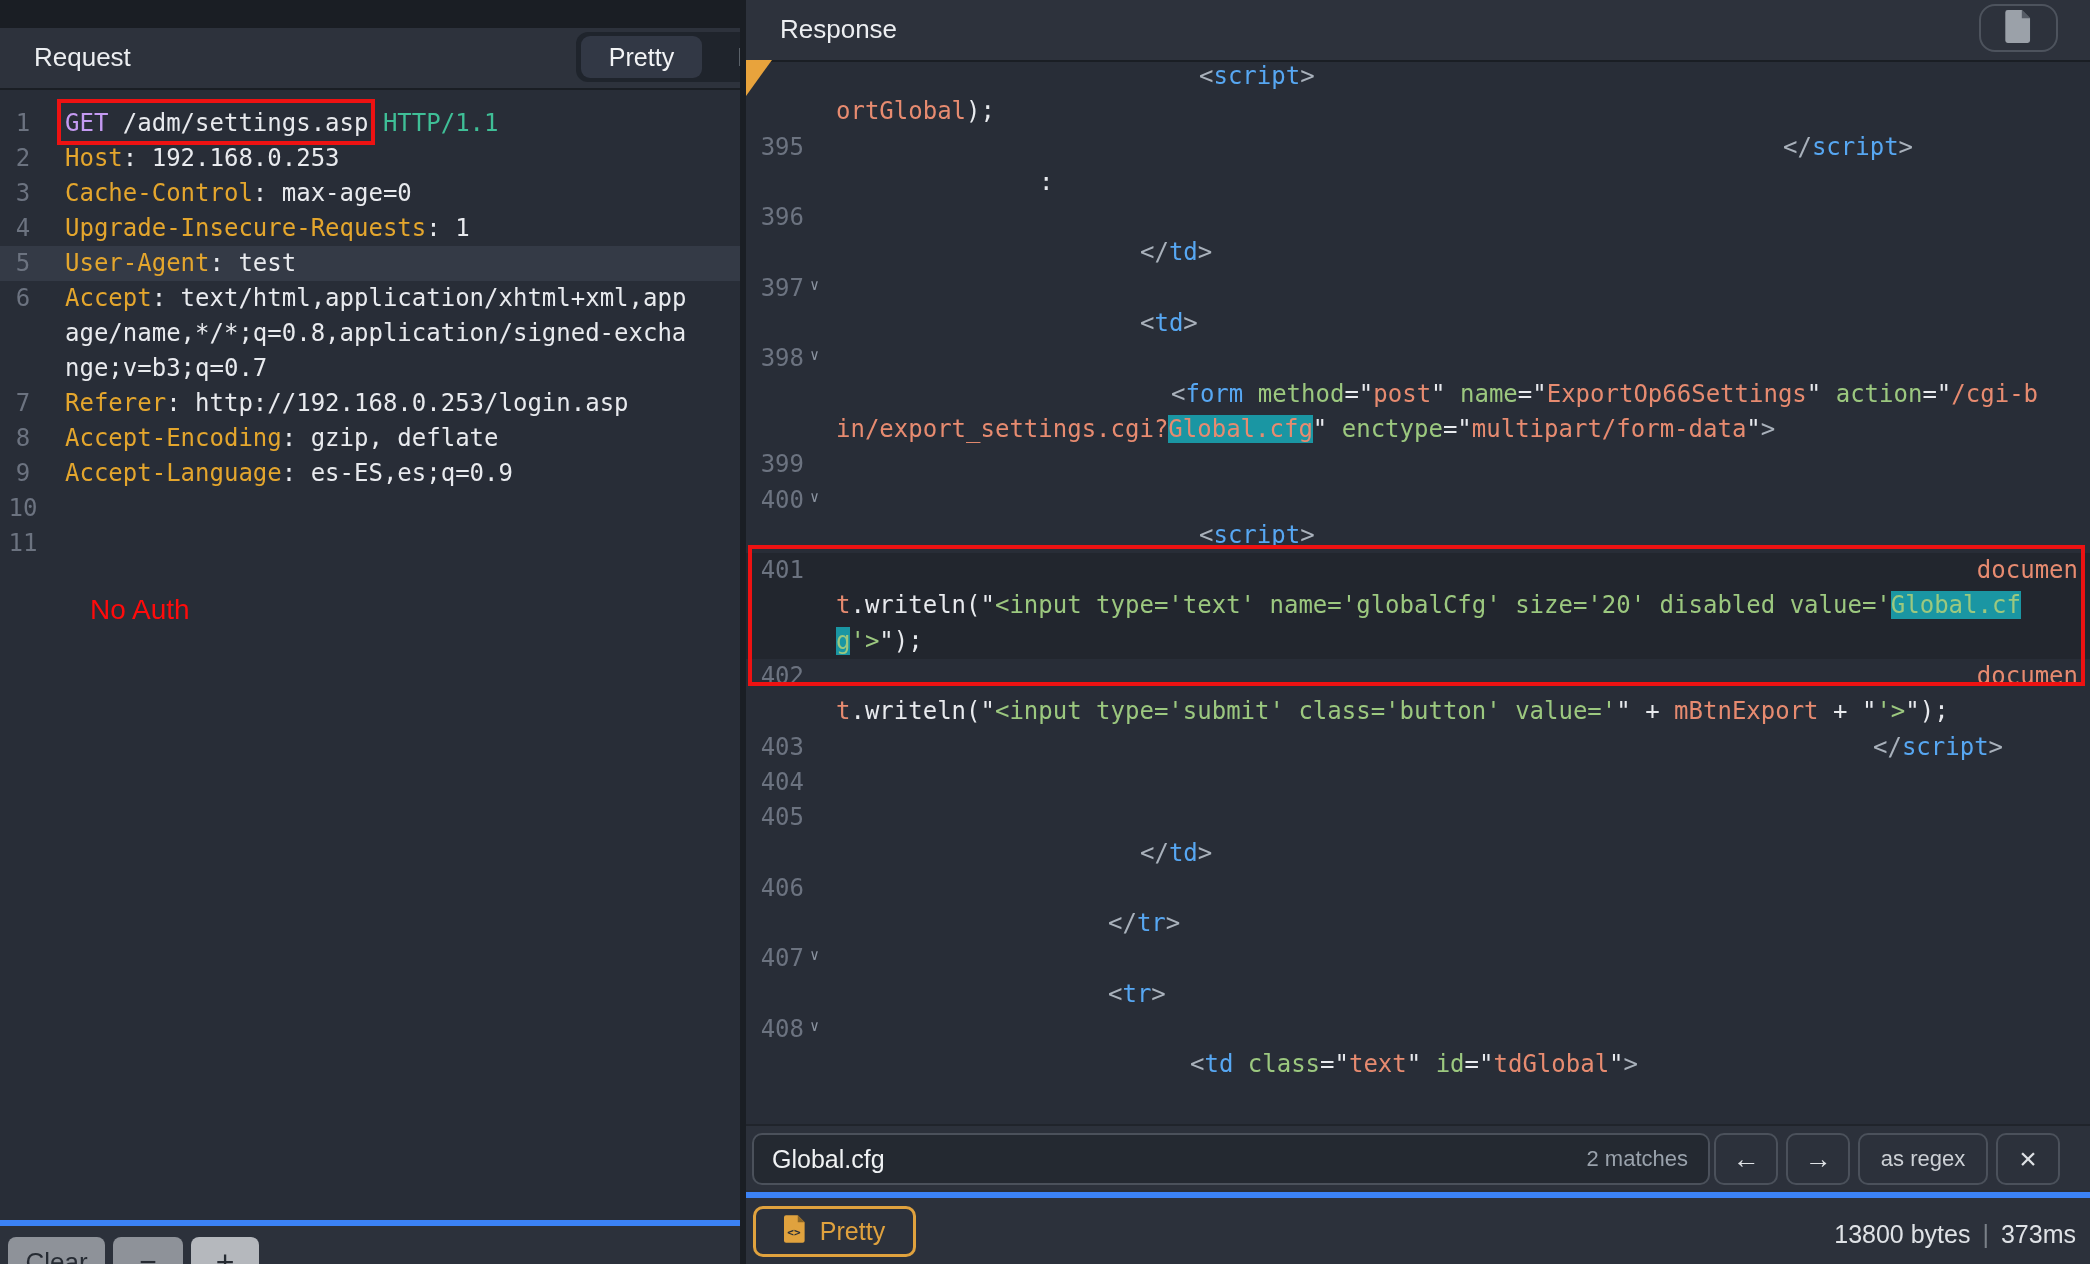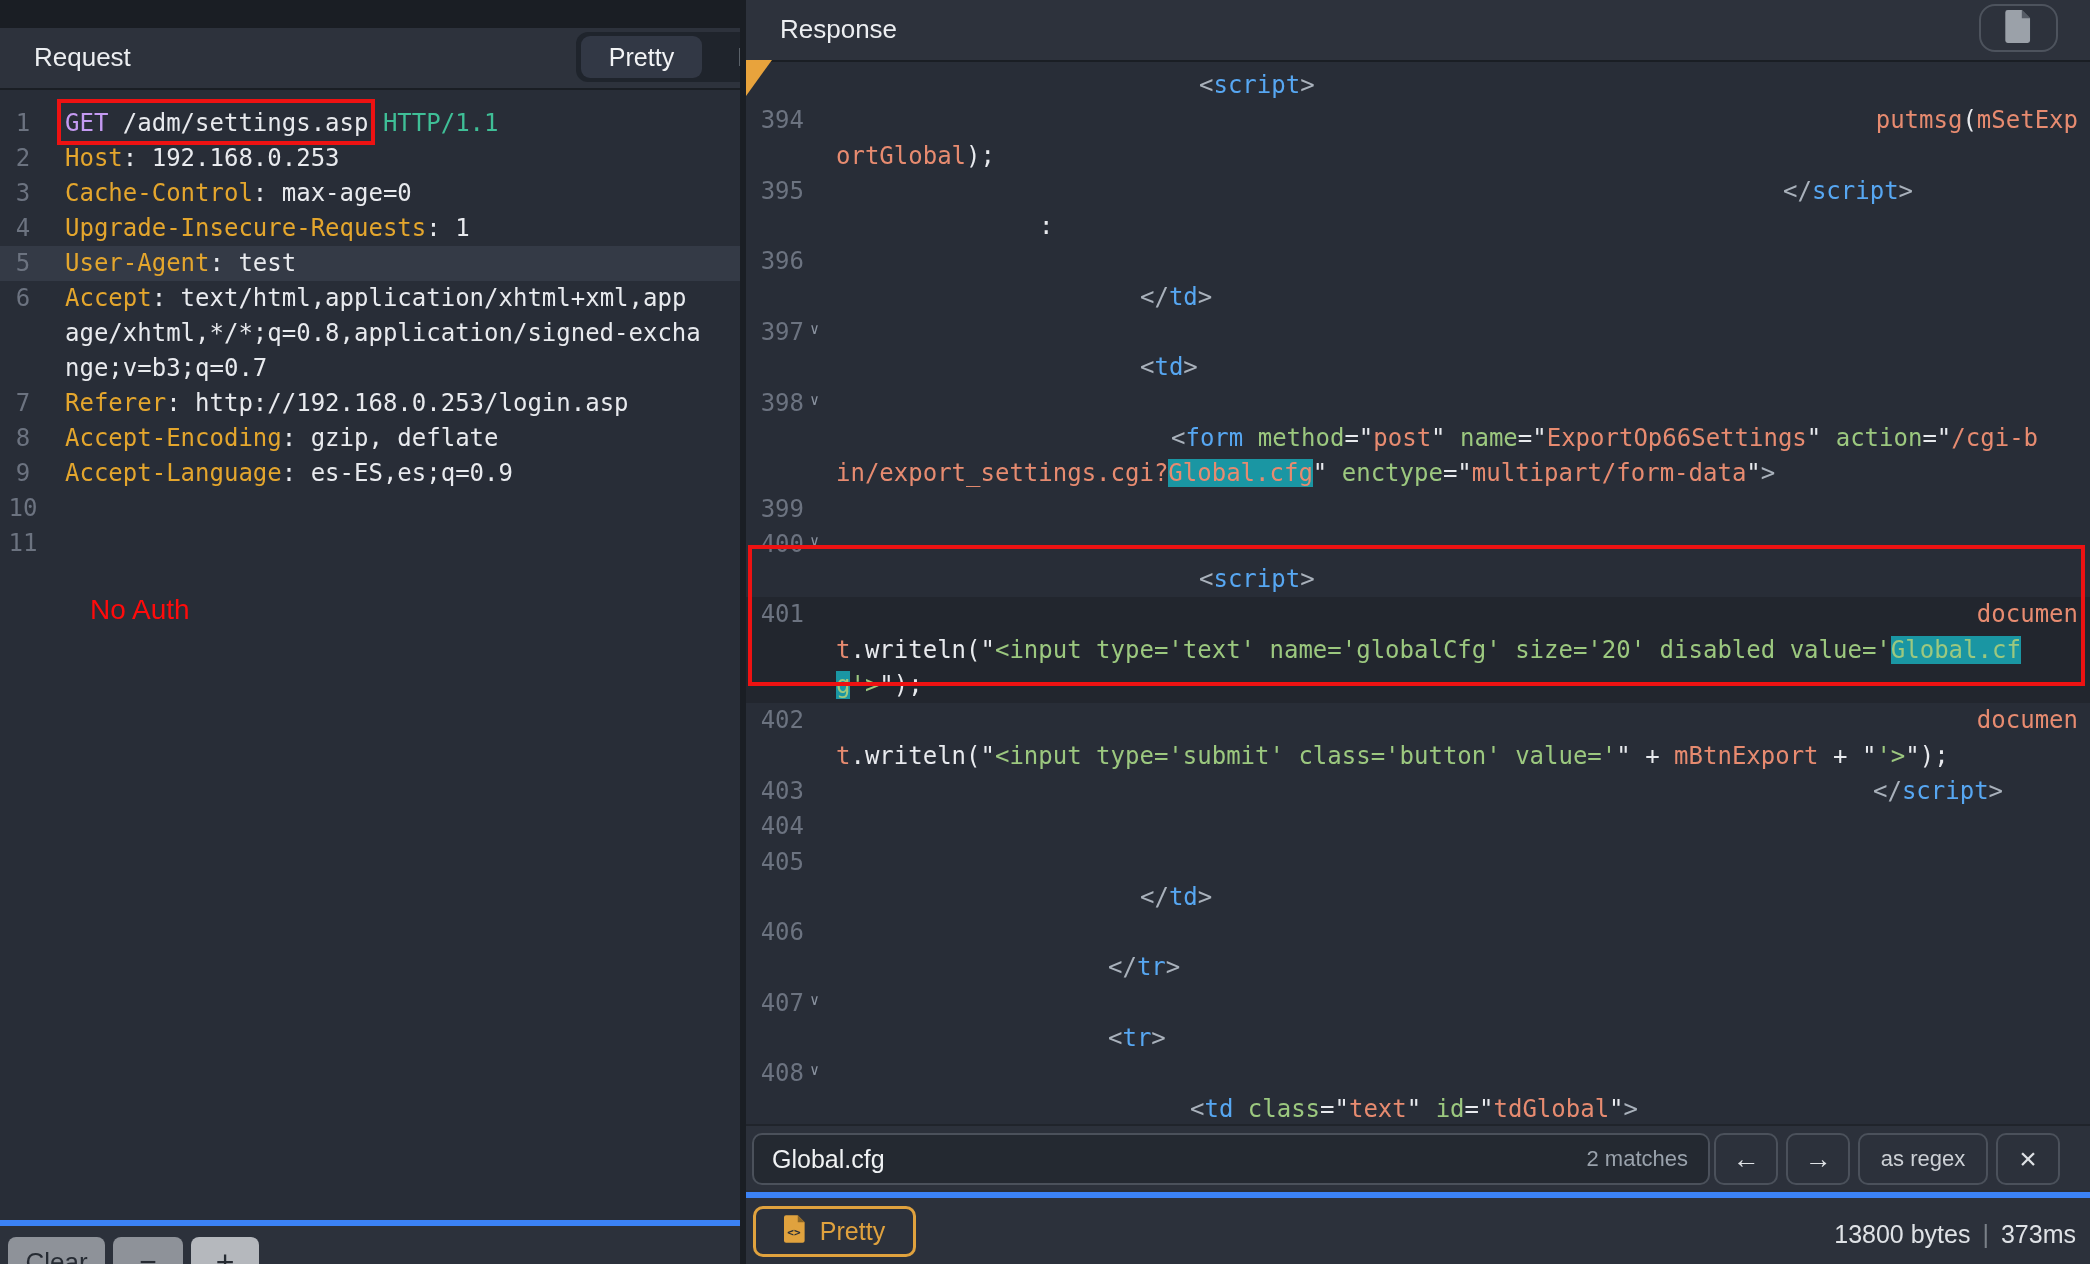--- a/index.html
+++ b/index.html
@@ -19,21 +19,21 @@
   .tabs{position:absolute;right:4px;top:4px;height:50px;width:252px;background:#1f242c;
         border-radius:12px;display:flex;align-items:center;padding:0 5px;box-sizing:border-box;}
   .tab{flex:1;height:42px;line-height:42px;text-align:center;font-size:25px;border-radius:9px;
        color:#9aa2ac;cursor:default;}
   .tab.active{background:#323845;color:#f2f3f5;}
 
   
   .code{position:absolute;left:0;right:0;overflow:hidden;
         font-family:"DejaVu Sans Mono",monospace;font-size:24px;}
   #req-code{top:60px;bottom:74px;padding-top:18px;}
-  #resp-code{top:60px;bottom:145px;padding-top:16px;}
+  #resp-code{top:60px;bottom:145px;padding-top:7px;}
   #resp-code .inner{margin-top:-8px;}
   .crow{position:relative;display:flex;white-space:pre;}
   #req-code .crow{height:35px;line-height:35px;}
   #resp-code .crow{height:35.3px;line-height:35.3px;}
   .gut{color:#6c7380;flex:0 0 auto;}
   #req-code .gut{width:46px;text-align:center;}
   #resp-code .gut{width:58px;text-align:right;}
   .chev{position:absolute;left:64px;top:7px;font-size:15px;color:#8b93a0;line-height:15px;}
   .cnt{flex:1;padding-right:12px;box-sizing:border-box;}
   #req-code .cnt{padding-left:19px;}
@@ -108,21 +108,21 @@
     </div>
   </div>
   <div class="code" id="req-code">
       <div class="inner">
         <div class="crow"><span class="gut">1</span><span class="cnt"><span class="c-pu">GET</span><span class="c-p"> </span><span class="c-p">/adm/settings.asp</span><span class="c-p"> </span><span class="c-g">HTTP/1.1</span></span></div>
         <div class="crow"><span class="gut">2</span><span class="cnt"><span class="c-k">Host</span><span class="c-p">: </span><span class="c-p">192.168.0.253</span></span></div>
         <div class="crow"><span class="gut">3</span><span class="cnt"><span class="c-k">Cache-Control</span><span class="c-p">: </span><span class="c-p">max-age=0</span></span></div>
         <div class="crow"><span class="gut">4</span><span class="cnt"><span class="c-k">Upgrade-Insecure-Requests</span><span class="c-p">: </span><span class="c-p">1</span></span></div>
         <div class="crow rowhl"><span class="gut">5</span><span class="cnt"><span class="c-k">User-Agent</span><span class="c-p">: </span><span class="c-p">test</span></span></div>
         <div class="crow"><span class="gut">6</span><span class="cnt"><span class="c-k">Accept</span><span class="c-p">: </span><span class="c-p">text/html,application/xhtml+xml,app</span></span></div>
-        <div class="crow"><span class="gut"></span><span class="cnt"><span class="c-p">age/xhtml,*/*;q=0.8,application/signed-excha</span></span></div>
+        <div class="crow"><span class="gut"></span><span class="cnt"><span class="c-p">age/name,*/*;q=0.8,application/signed-excha</span></span></div>
         <div class="crow"><span class="gut"></span><span class="cnt"><span class="c-p">nge;v=b3;q=0.7</span></span></div>
         <div class="crow"><span class="gut">7</span><span class="cnt"><span class="c-k">Referer</span><span class="c-p">: </span><span class="c-p">http://192.168.0.253/login.asp</span></span></div>
         <div class="crow"><span class="gut">8</span><span class="cnt"><span class="c-k">Accept-Encoding</span><span class="c-p">: </span><span class="c-p">gzip, deflate</span></span></div>
         <div class="crow"><span class="gut">9</span><span class="cnt"><span class="c-k">Accept-Language</span><span class="c-p">: </span><span class="c-p">es-ES,es;q=0.9</span></span></div>
         <div class="crow"><span class="gut">10</span><span class="cnt"></span></div>
         <div class="crow"><span class="gut">11</span><span class="cnt"></span></div>
       </div>
     </div>
   <div id="no-auth">No Auth</div>
   <div class="redbox" id="req-redbox"></div>
@@ -144,21 +144,20 @@
           <path d="M1.5 0 H10 L15 5 V18.5 A1.5 1.5 0 0 1 13.5 20 H1.5 A1.5 1.5 0 0 1 0 18.5 V1.5 A1.5 1.5 0 0 1 1.5 0 Z" fill="#9ba1a9"></path>
           <path d="M10 0 L15 5 H10 Z" fill="#565c66"></path>
         </svg>
       </span>
     </button>
   </div>
   <div id="fold-corner"></div>
   <div class="code" id="resp-code">
       <div class="inner">
         <div class="crow"><span class="gut"></span><span class="cnt" style="padding-left: 389px;"><span class="c-br">&lt;</span><span class="c-t">script</span><span class="c-br">&gt;</span></span></div>
-        <div class="crow"><span class="gut">394</span><span class="cnt right"><span class="c-fn">putmsg</span><span class="c-p">(</span><span class="c-fn">mSetExp</span></span></div>
         <div class="crow"><span class="gut"></span><span class="cnt" style="padding-left: 26px;"><span class="c-fn">ortGlobal</span><span class="c-p">);</span></span></div>
         <div class="crow"><span class="gut">395</span><span class="cnt" style="padding-left: 973px;"><span class="c-br">&lt;/</span><span class="c-t">script</span><span class="c-br">&gt;</span></span></div>
         <div class="crow"><span class="gut"></span><span class="cnt" style="padding-left: 229px;"><span class="c-p">:</span></span></div>
         <div class="crow"><span class="gut">396</span><span class="cnt"></span></div>
         <div class="crow"><span class="gut"></span><span class="cnt" style="padding-left: 330px;"><span class="c-br">&lt;/</span><span class="c-t">td</span><span class="c-br">&gt;</span></span></div>
         <div class="crow"><span class="gut">397</span><span class="chev">∨</span><span class="cnt"></span></div>
         <div class="crow"><span class="gut"></span><span class="cnt" style="padding-left: 330px;"><span class="c-br">&lt;</span><span class="c-t">td</span><span class="c-br">&gt;</span></span></div>
         <div class="crow"><span class="gut">398</span><span class="chev">∨</span><span class="cnt"></span></div>
         <div class="crow"><span class="gut"></span><span class="cnt" style="padding-left: 361px;"><span class="c-br">&lt;</span><span class="c-t">form</span><span class="c-p"> </span><span class="c-s">method</span><span class="c-p">="</span><span class="c-fn">post</span><span class="c-p">"</span><span class="c-p"> </span><span class="c-s">name</span><span class="c-p">="</span><span class="c-fn">ExportOp66Settings</span><span class="c-p">"</span><span class="c-p"> </span><span class="c-s">action</span><span class="c-p">="</span><span class="c-fn">/cgi-b</span></span></div>
         <div class="crow"><span class="gut"></span><span class="cnt" style="padding-left: 26px;"><span class="c-fn">in/export_settings.cgi?</span><span class="c-fn hl">Global.cfg</span><span class="c-p">"</span><span class="c-p"> </span><span class="c-s">enctype</span><span class="c-p">="</span><span class="c-fn">multipart/form-data</span><span class="c-p">"</span><span class="c-br">&gt;</span></span></div>

